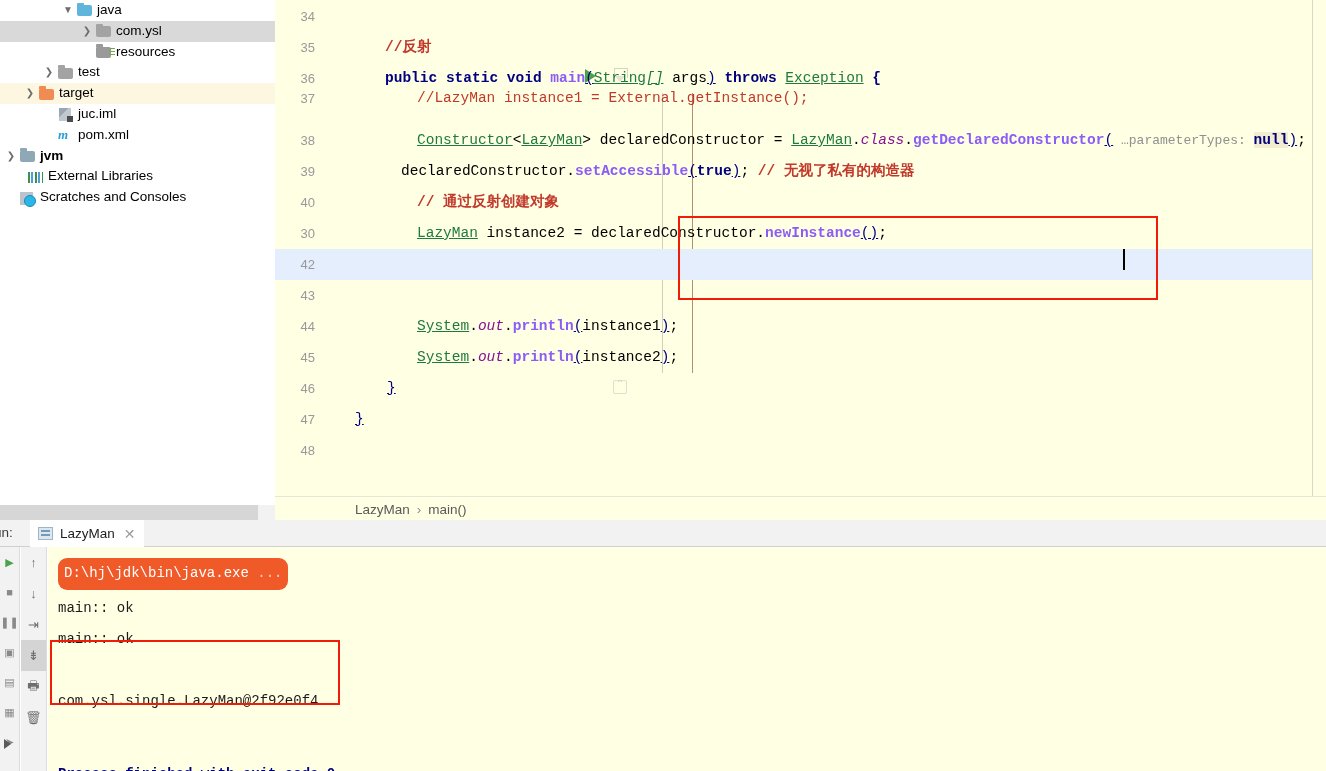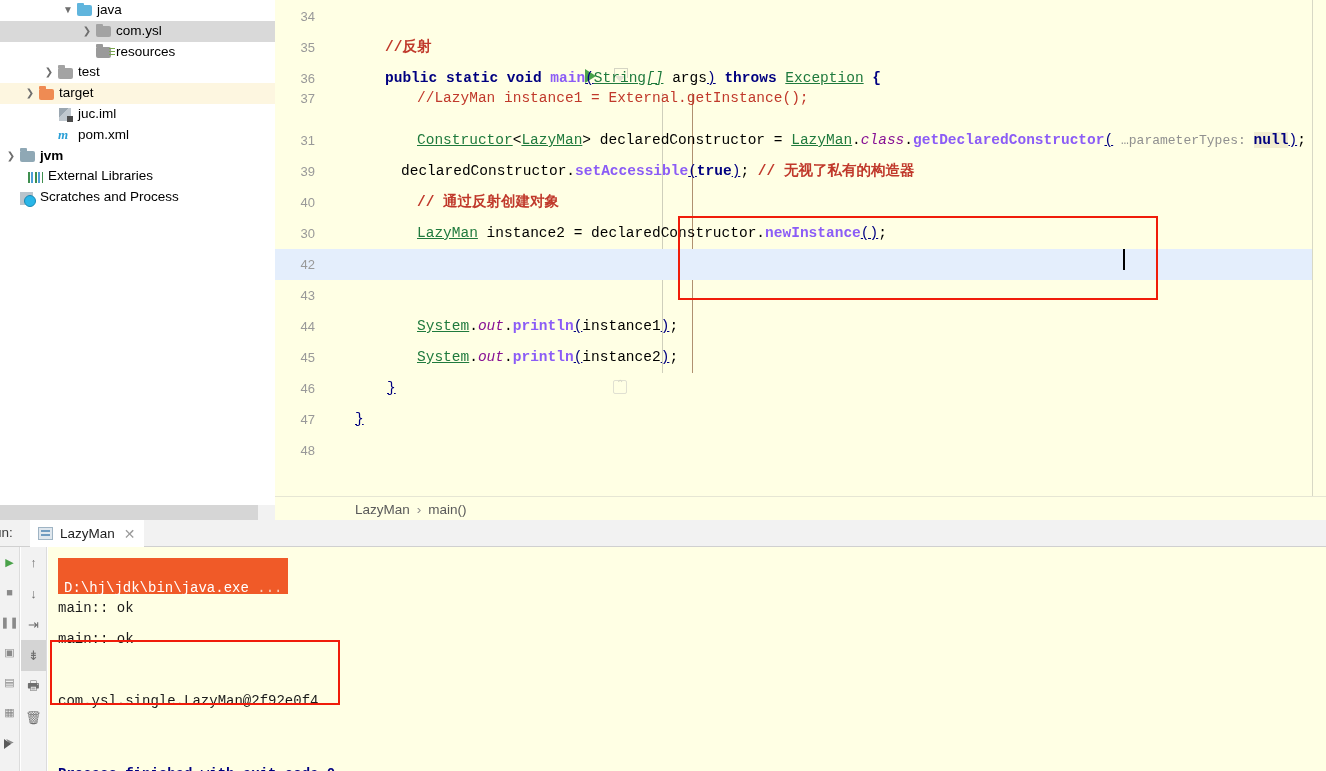--- a/index.html
+++ b/index.html
@@ -158,22 +158,22 @@
      background: #f2f2f2; border-right: 1px solid #dcdcdc; }
   .tbtn { width: 100%; height: 26px; display: flex; align-items: center; justify-content: center;
      color: #6e6e6e; font-size: 13px; position: relative; }
   .tbtn.act { background: #d4d4d4; }
 
   #console { position: absolute; left: 48px; top: 27px; right: 0; bottom: 0;
      background: #ffffe4; overflow: hidden; }
   .cline { position: absolute; left: 10px; height: 31px; line-height: 31px;
      font-family: "Liberation Mono", monospace; font-size: 14px; color: #1a1a1a;
      white-space: pre; }
-  .cline.cmd { background: #f05a28; color: #ffffff; padding: 18px 6px; left: 10px; height: 20px;
-     line-height: 24px; }
+  .cline.cmd { background: #f05a28; color: #ffffff; padding: 3px 6px; left: 10px; height: 32px;
+     line-height: 24px; border-radius: 9px; }
   .cline.cmd .dim { color: #f7cdbb; }
   .cline.fin { color: #000080; font-weight: bold; }
   #console-redbox { position: absolute; left: 50px; top: 640px; width: 290px; height: 65px;
      border: 2.5px solid #f01c0a; }
 
   .arrow-right { position: absolute; left: 4px; bottom: 22px; width: 0; height: 0;
      border-left: 7px solid #5a5a5a; border-top: 5px solid transparent;
      border-bottom: 5px solid transparent; }
 </style>
 </head>
@@ -243,21 +243,21 @@
         <span class="ticon">
           <span class="ico-lib"></span>
         </span>
         <span class="tlabel">External Libraries</span>
       </div>
       <div class="tree-row" style="padding-left: 3px;">
         <span class="tw empty"></span>
         <span class="ticon">
           <span class="ico-scr"></span>
         </span>
-        <span class="tlabel">Scratches and Process</span>
+        <span class="tlabel">Scratches and Consoles</span>
       </div>
     </div>
   <div id="tree-splitter-fill"></div>
   <div id="tree-splitter"></div>
 
   <div id="editor">
     <div id="editor-vline"></div>
     <div id="editor-rightpane"></div>
 
     <div class="iguide" style="left:387px; top:93px; height:280px;"></div>
@@ -278,21 +278,21 @@
         </div>
         <div class="eline" style="top: 63px;">
           <span class="lnum">36</span>
           <span class="ecode" title="public static void main(String[] args) throws Exception {" style="left: 110px;"><span class="k">public static void </span><span class="mth">main</span><span class="pnt">(</span><span class="cls">String</span><span class="cls" style="font-style:italic">[]</span><span class="id"> args</span><span class="pnt">)</span><span class="k"> throws </span><span class="cls">Exception</span><span class="k"> {</span></span>
         </div>
         <div class="eline" style="top: 83px;">
           <span class="lnum">37</span>
           <span class="ecode" title="//LazyMan instance1 = LazyMan.getInstance();" style="left: 142px;"><span class="cm2">//LazyMan instance1 = External.getInstance();</span></span>
         </div>
         <div class="eline" style="top: 125px;">
-          <span class="lnum">31</span>
+          <span class="lnum">38</span>
           <span class="ecode" title="Constructor&lt;LazyMan&gt; declaredConstructor = LazyMan.class.getDeclaredConstructor( ...parameterTypes: null);" style="left: 142px;"><span class="cls">Constructor</span><span class="gen">&lt;</span><span class="cls">LazyMan</span><span class="gen">&gt;</span><span class="id"> declaredConstructor = </span><span class="cls">LazyMan</span><span class="id">.</span><span class="fld">class</span><span class="id">.</span><span class="mth">getDeclaredConstructor</span><span class="pnt">(</span><span class="hint"> …parameterTypes: </span><span class="hintval">null</span><span class="pnt">)</span><span class="id">;</span></span>
         </div>
         <div class="eline" style="top: 156px;">
           <span class="lnum">39</span>
           <span class="ecode" title="declaredConstructor.setAccessible(true); // 无视了私有的构造器" style="left: 126px;"><span class="id">declaredConstructor.</span><span class="mth">setAccessible</span><span class="pnt">(</span><span class="k">true</span><span class="pnt">)</span><span class="id">; </span><span class="cm">// 无视了私有的构造器</span></span>
         </div>
         <div class="eline" style="top: 187px;">
           <span class="lnum">40</span>
           <span class="ecode" title="// 通过反射创建对象" style="left: 142px;"><span class="cm">// 通过反射创建对象</span></span>
         </div>

